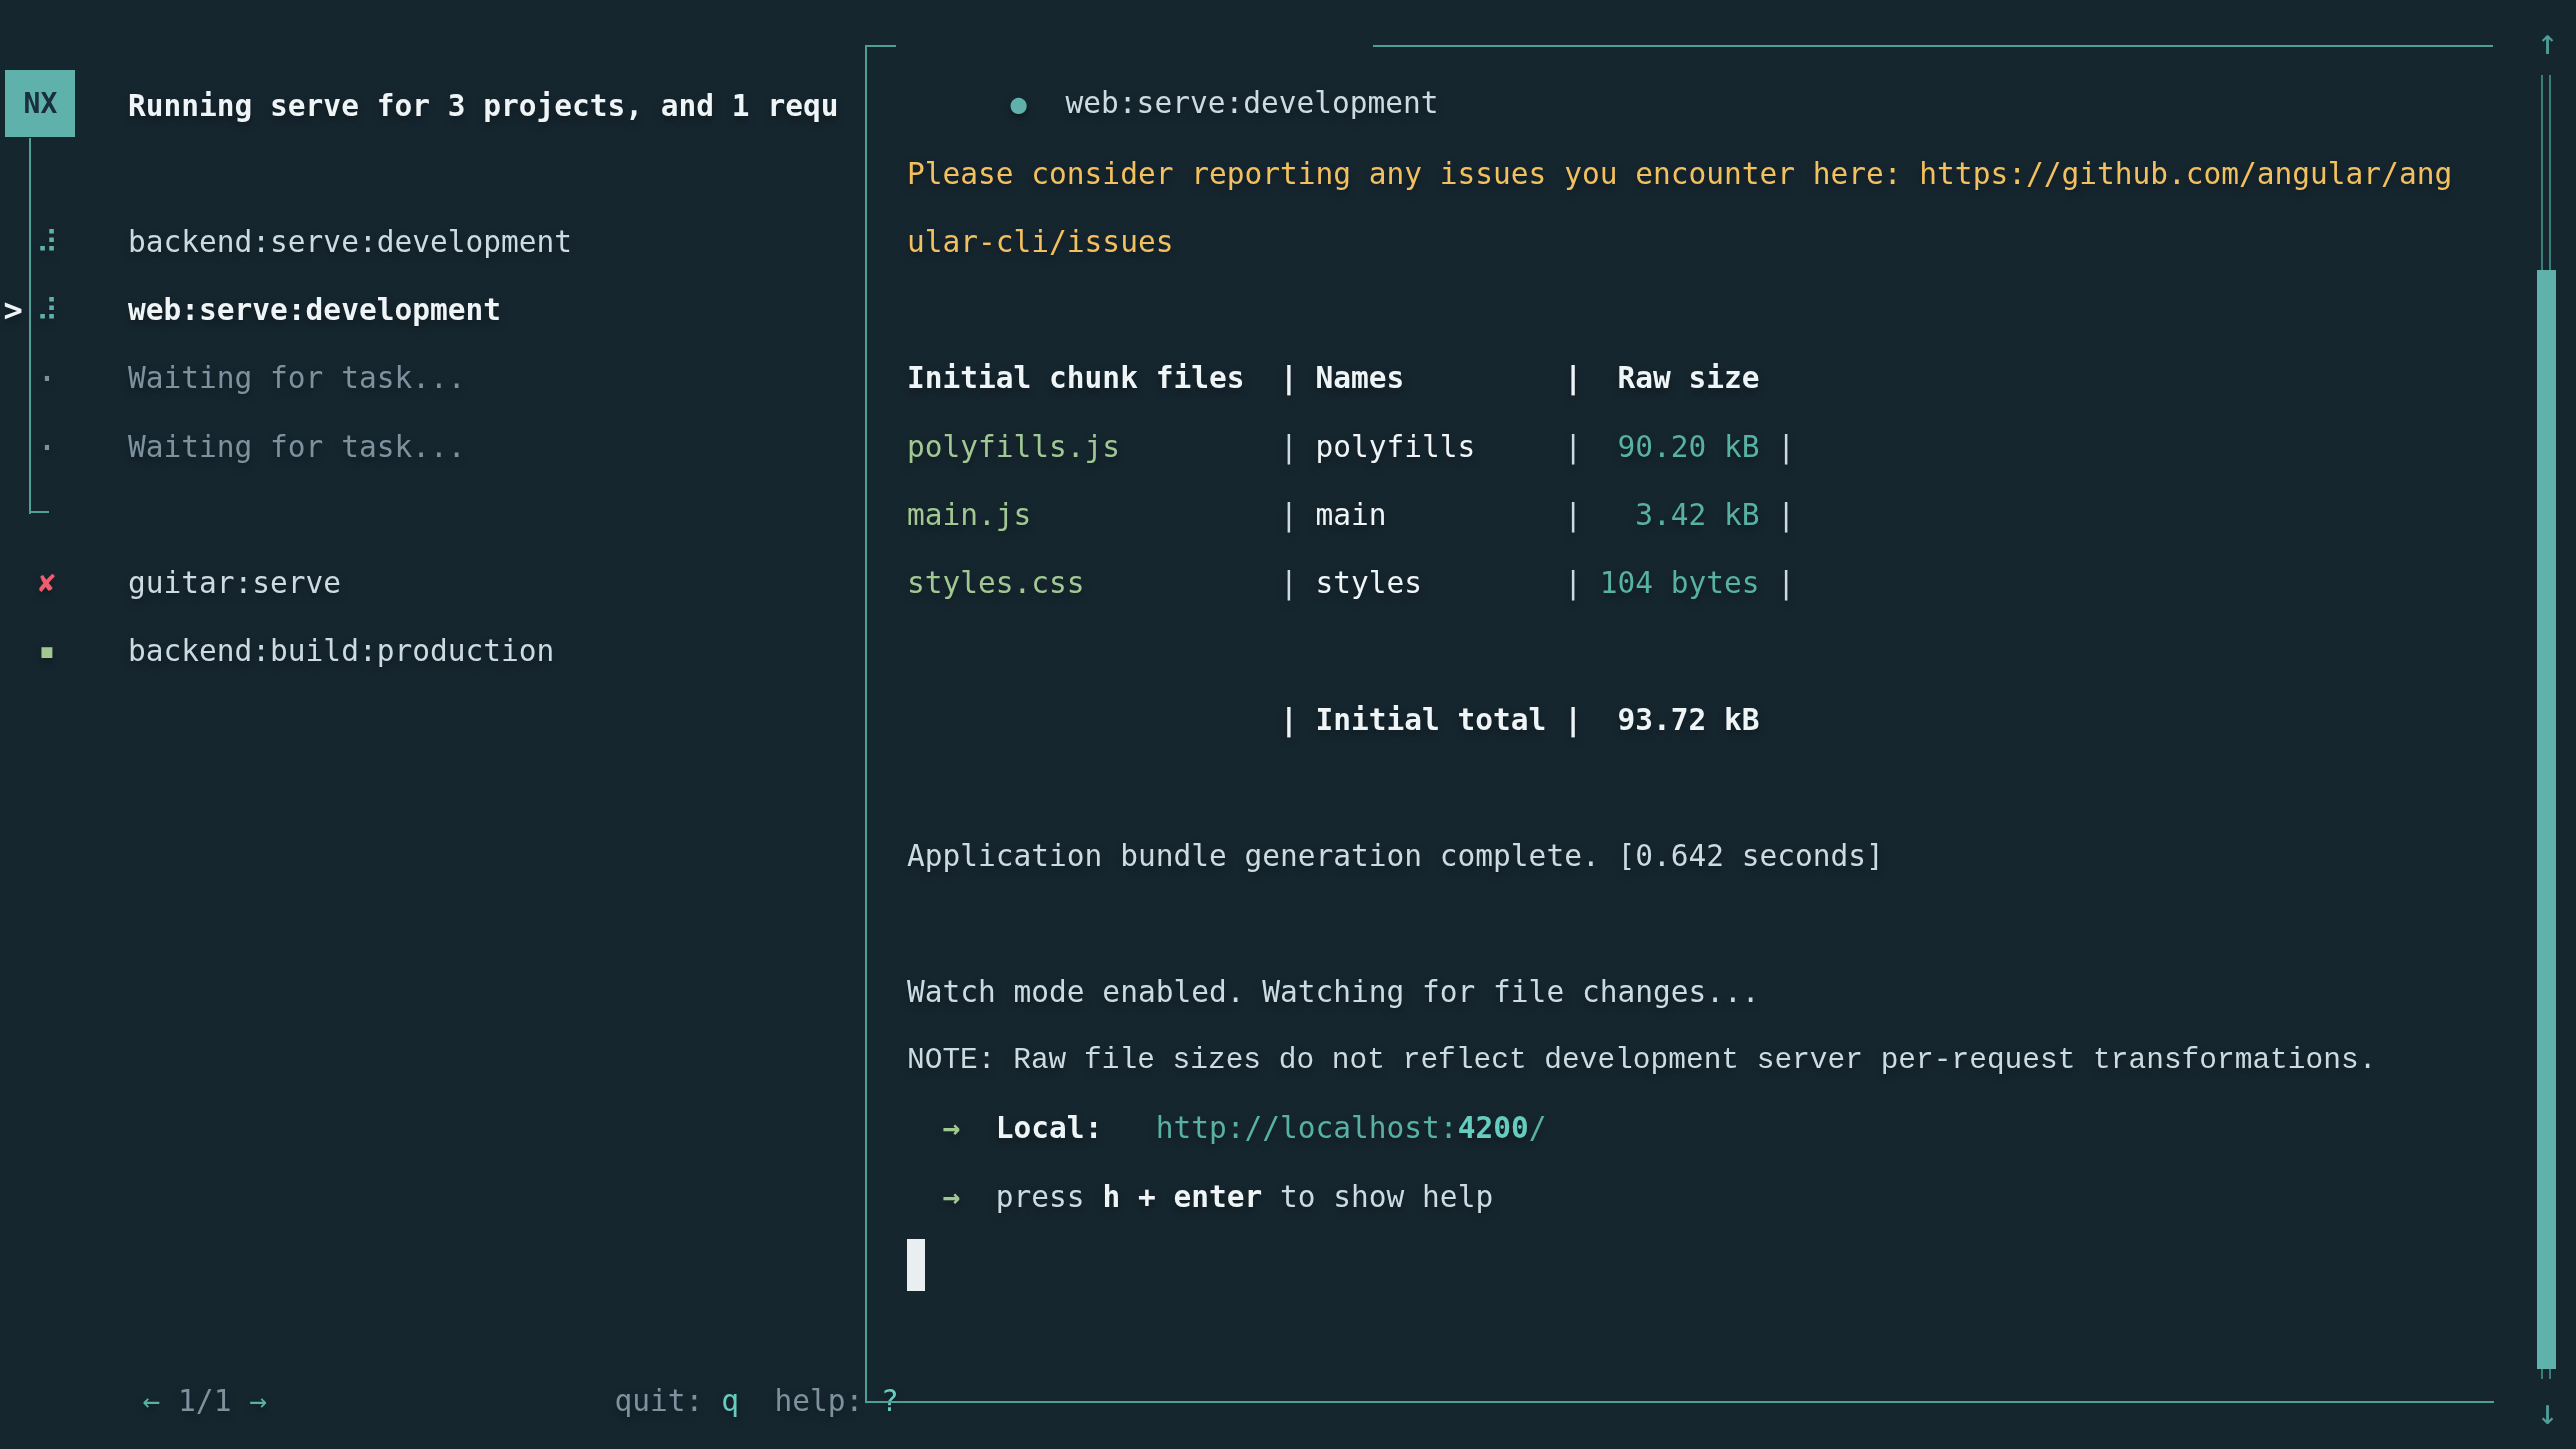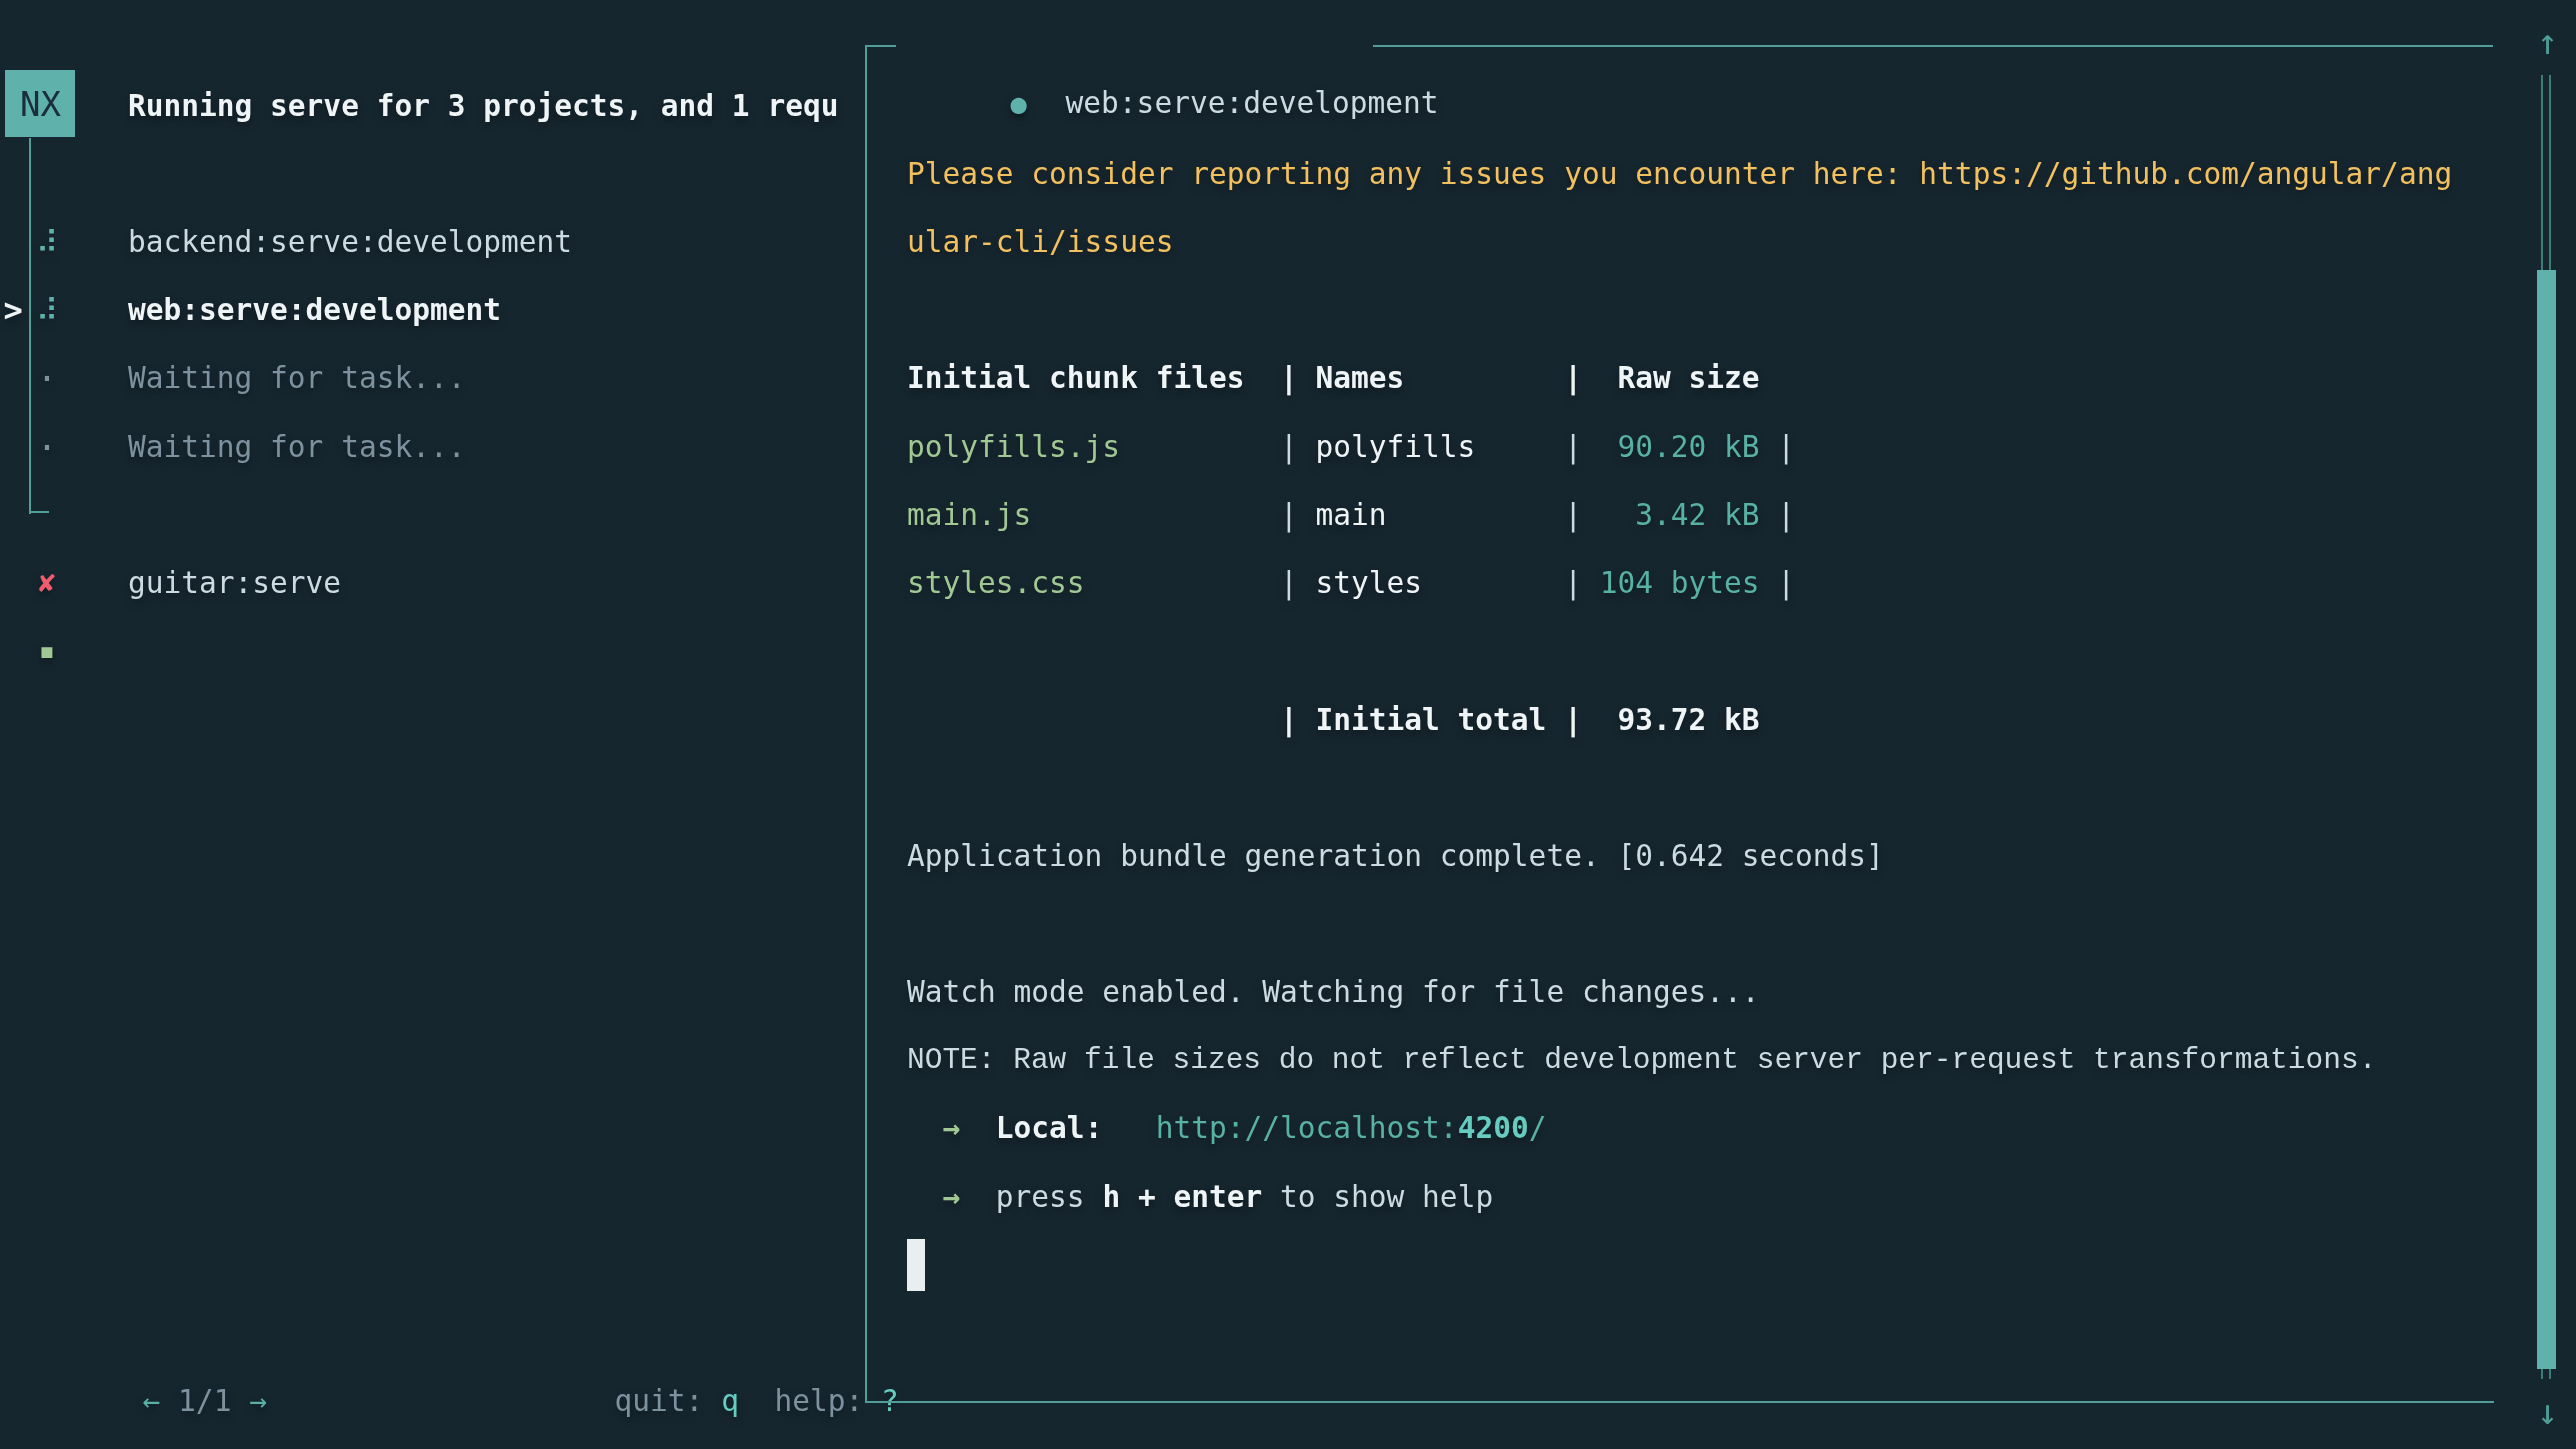--- a/index.html
+++ b/index.html
@@ -25,21 +25,21 @@
     font-family:"DejaVu Sans Mono","DejaVu Sans",monospace;
     font-size:29.5px;color:var(--c-text);
   }
   .screen .txt, .task-row, .out-line, .bar-line, .panel-title, .caret, .sb-header{
     text-shadow:0 4px 8px rgba(0,0,0,.38);
   }
   
   .nx-badge{
     position:absolute;left:5.4px;top:70px;width:70px;height:67px;
     background:var(--c-accent);color:var(--c-badge_text);
-    font-weight:normal;font-size:34px;
+    font-weight:bold;font-size:28px;
     display:flex;align-items:center;justify-content:center;
   }
   .tree-v{position:absolute;left:29px;top:138px;width:2px;height:376px;background:var(--c-border);}
   .tree-corner{position:absolute;left:29px;top:511px;width:20px;height:2px;background:var(--c-border);}
   .sb-header{
     position:absolute;left:128px;top:72px;height:68px;line-height:68px;
     white-space:pre;font-weight:bold;color:var(--c-white);
   }
   .caret{
     position:absolute;left:3.4px;top:276px;height:68px;line-height:68px;
@@ -107,21 +107,21 @@
     <div class="tree-v"></div>
     <div class="tree-corner"></div>
     <div class="sb-header">Running serve for 3 projects, and 1 requ</div>
     <div class="caret">&gt;</div>
     <div id="task-list">
         <div class="task-row" style="top: 208px;"><span class="task-icon i-spinner">⠼</span><span class="task-label t-normal">backend:serve:development</span></div>
         <div class="task-row selected" style="top: 276px;"><span class="task-icon i-spinner">⠼</span><span class="task-label t-bold">web:serve:development</span></div>
         <div class="task-row" style="top: 344px;"><span class="task-icon i-waiting-dot">·</span><span class="task-label t-dim">Waiting for task...</span></div>
         <div class="task-row" style="top: 413px;"><span class="task-icon i-waiting-dot">·</span><span class="task-label t-dim">Waiting for task...</span></div>
         <div class="task-row" style="top: 549px;"><span class="task-icon i-failed-cross">✘</span><span class="task-label t-normal">guitar:serve</span></div>
-        <div class="task-row" style="top: 617px;"><span class="task-icon i-success-square">▪</span></div>
+        <div class="task-row" style="top: 617px;"><span class="task-icon i-success-square">▪</span><span class="task-label t-normal">backend:build:production</span></div>
       </div>
 
     <div class="bar-line" id="pager">
       <span class="p-arrow">←</span><span class="p-label"> 1/1 </span><span class="p-arrow">→</span>
     </div>
     <div class="bar-line" id="hints">
       <span class="h-label">quit: </span><span class="h-key">q</span><span class="h-label">  help: </span><span class="h-key">?</span>
     </div>
   </aside>
 

